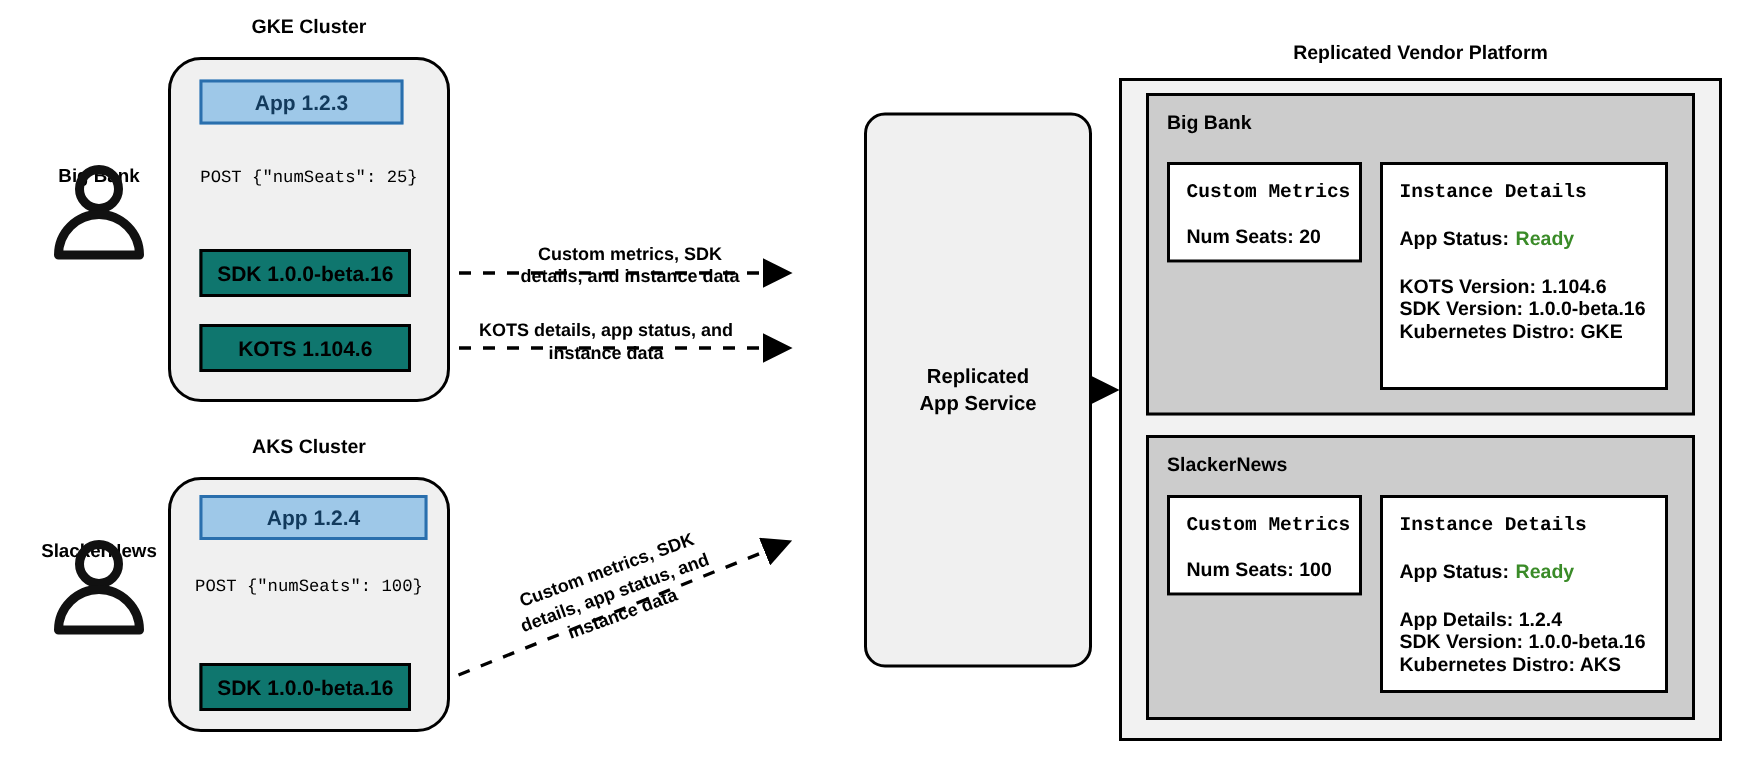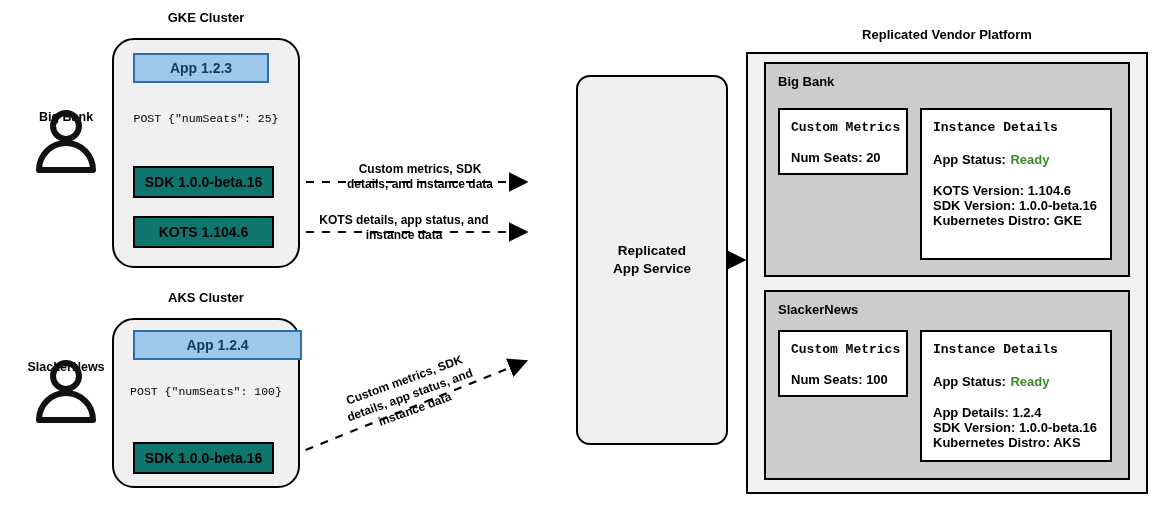--- a/index.html
+++ b/index.html
@@ -207,21 +207,21 @@
   <div class="abs mono" style="left:118px; top:112px; width:176px;">POST {"numSeats": 25}</div>
 
   <div class="abs compbox" style="left:133px; top:166px; width:141px; height:32px;">SDK 1.0.0-beta.16</div>
 
   <div class="abs compbox" style="left:133px; top:216px; width:141px; height:32px;">KOTS 1.104.6</div>
 
   <div class="abs title" style="left:112px; top:290px; width:188px;">AKS Cluster</div>
 
   <div class="abs cluster" style="left:112px; top:318px; width:188px; height:170px;"></div>
 
-  <div class="abs appbox" style="left:133px; top:330px; width:169px; height:30px;">App 1.2.4</div>
+  <div class="abs appbox" style="left:133px; top:330px; width:152px; height:30px;">App 1.2.4</div>
 
   <div class="abs mono" style="left:114px; top:385px; width:184px;">POST {"numSeats": 100}</div>
 
   <div class="abs compbox" style="left:133px; top:442px; width:141px; height:32px;">SDK 1.0.0-beta.16</div>
 
   <div class="abs edge-label" style="left:330px; top:162px; width:180px;">
     <div>Custom metrics, SDK</div>
     <div>details, and instance data</div>
   </div>
 

